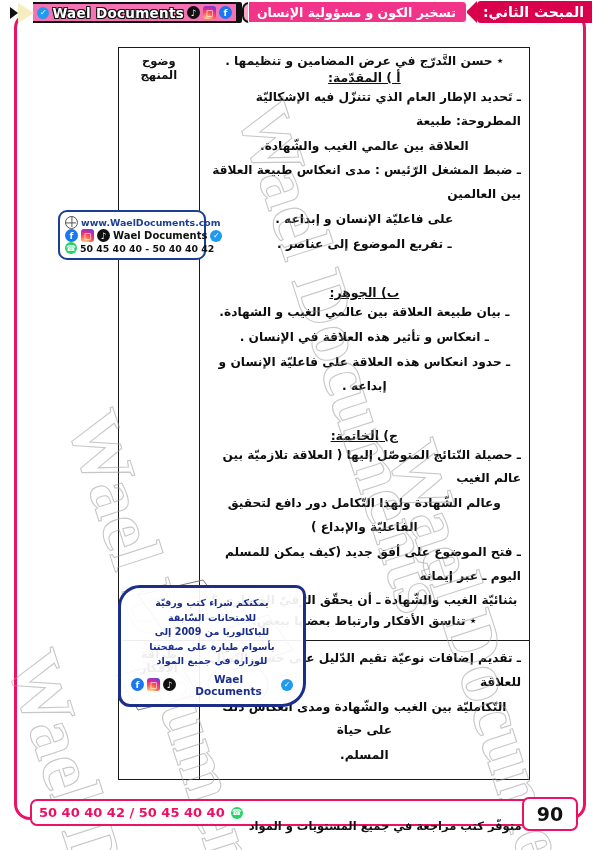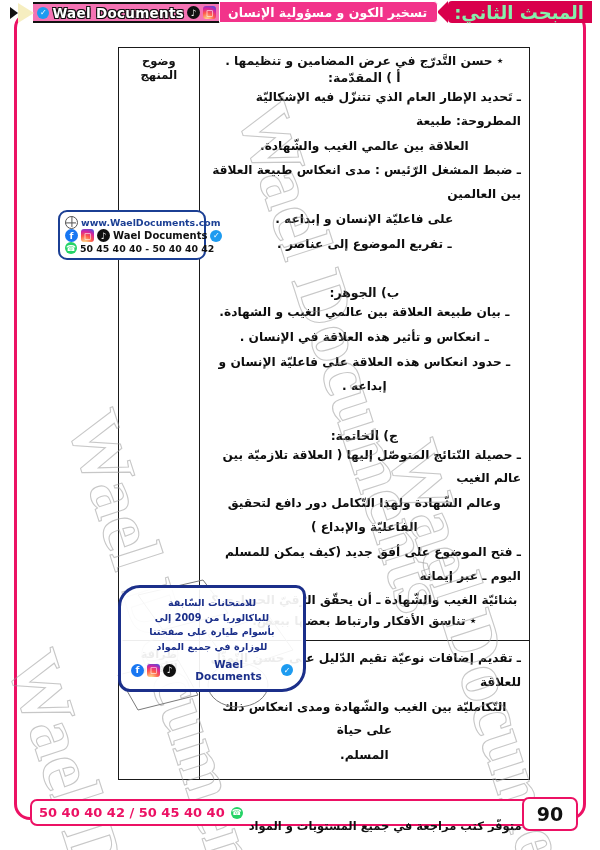--- a/index.html
+++ b/index.html
@@ -143,22 +143,22 @@
   .title-wrap {
     position: absolute;
     right: 8px; top: 1px;
     height: 22px;
     display: flex;
     align-items: stretch;
     direction: rtl;
   }
   .title-dark {
     background: #d9004c;
-    color: #86efac;
-    font-size: 18px;
+    color: #ffffff;
+    font-size: 14px;
     font-weight: bold;
     padding: 0 8px 0 6px;
     display: flex;
     align-items: center;
     border-radius: 4px 0 0 4px;
     white-space: nowrap;
   }
   .title-arrow {
     width: 0; height: 0;
     border-top: 11px solid transparent;
@@ -239,20 +239,21 @@
     text-align: right;
     margin: 0 0 1px 0;
     color: #0d0d0d;
   }
   .para-center { text-align: center; }
   .heading-line {
     font-size: 12.5px;
     font-weight: bold;
     text-align: center;
     margin: 2px 0 1px 0;
+    text-decoration: underline;
   }
   .star-line {
     font-size: 12.2px;
     font-weight: bold;
     text-align: center;
     margin: 0 0 2px 0;
   }
   .spacer-md { height: 26px; }
 
   
@@ -520,20 +521,21 @@
 <div class="seal">
   <svg class="seal-scribble" viewBox="0 0 210 160">
     <g fill="none" stroke="#7a7a7a" stroke-width="1">
       <path d="M30,20 L95,5 L120,38 L55,55 Z"></path>
       <path d="M100,60 L160,40 L185,75 L125,95 Z"></path>
       <path d="M10,100 L70,85 L90,120 L30,135 Z"></path>
       <ellipse cx="130" cy="110" rx="30" ry="22"></ellipse>
     </g>
   </svg>
   <div class="seal-box">
+    <div class="seal-line">يمكنكم شراء كتب ورقيّة</div>
     <div class="seal-line">للامتحانات السّابقة</div>
     <div class="seal-line">للباكالوريا من 2009 إلى</div>
     <div class="seal-line">بأسوام طيارة على صفحتنا</div>
     <div class="seal-line">للوزارة في جميع المواد</div>
     <div class="seal-brand">
       <span class="si si-fb">f</span>
       <span class="si si-ig">◻</span>
       <span class="si si-tt">♪</span>
       <span class="seal-brand-text">Wael Documents</span>
       <span class="si-verified">✓</span>

